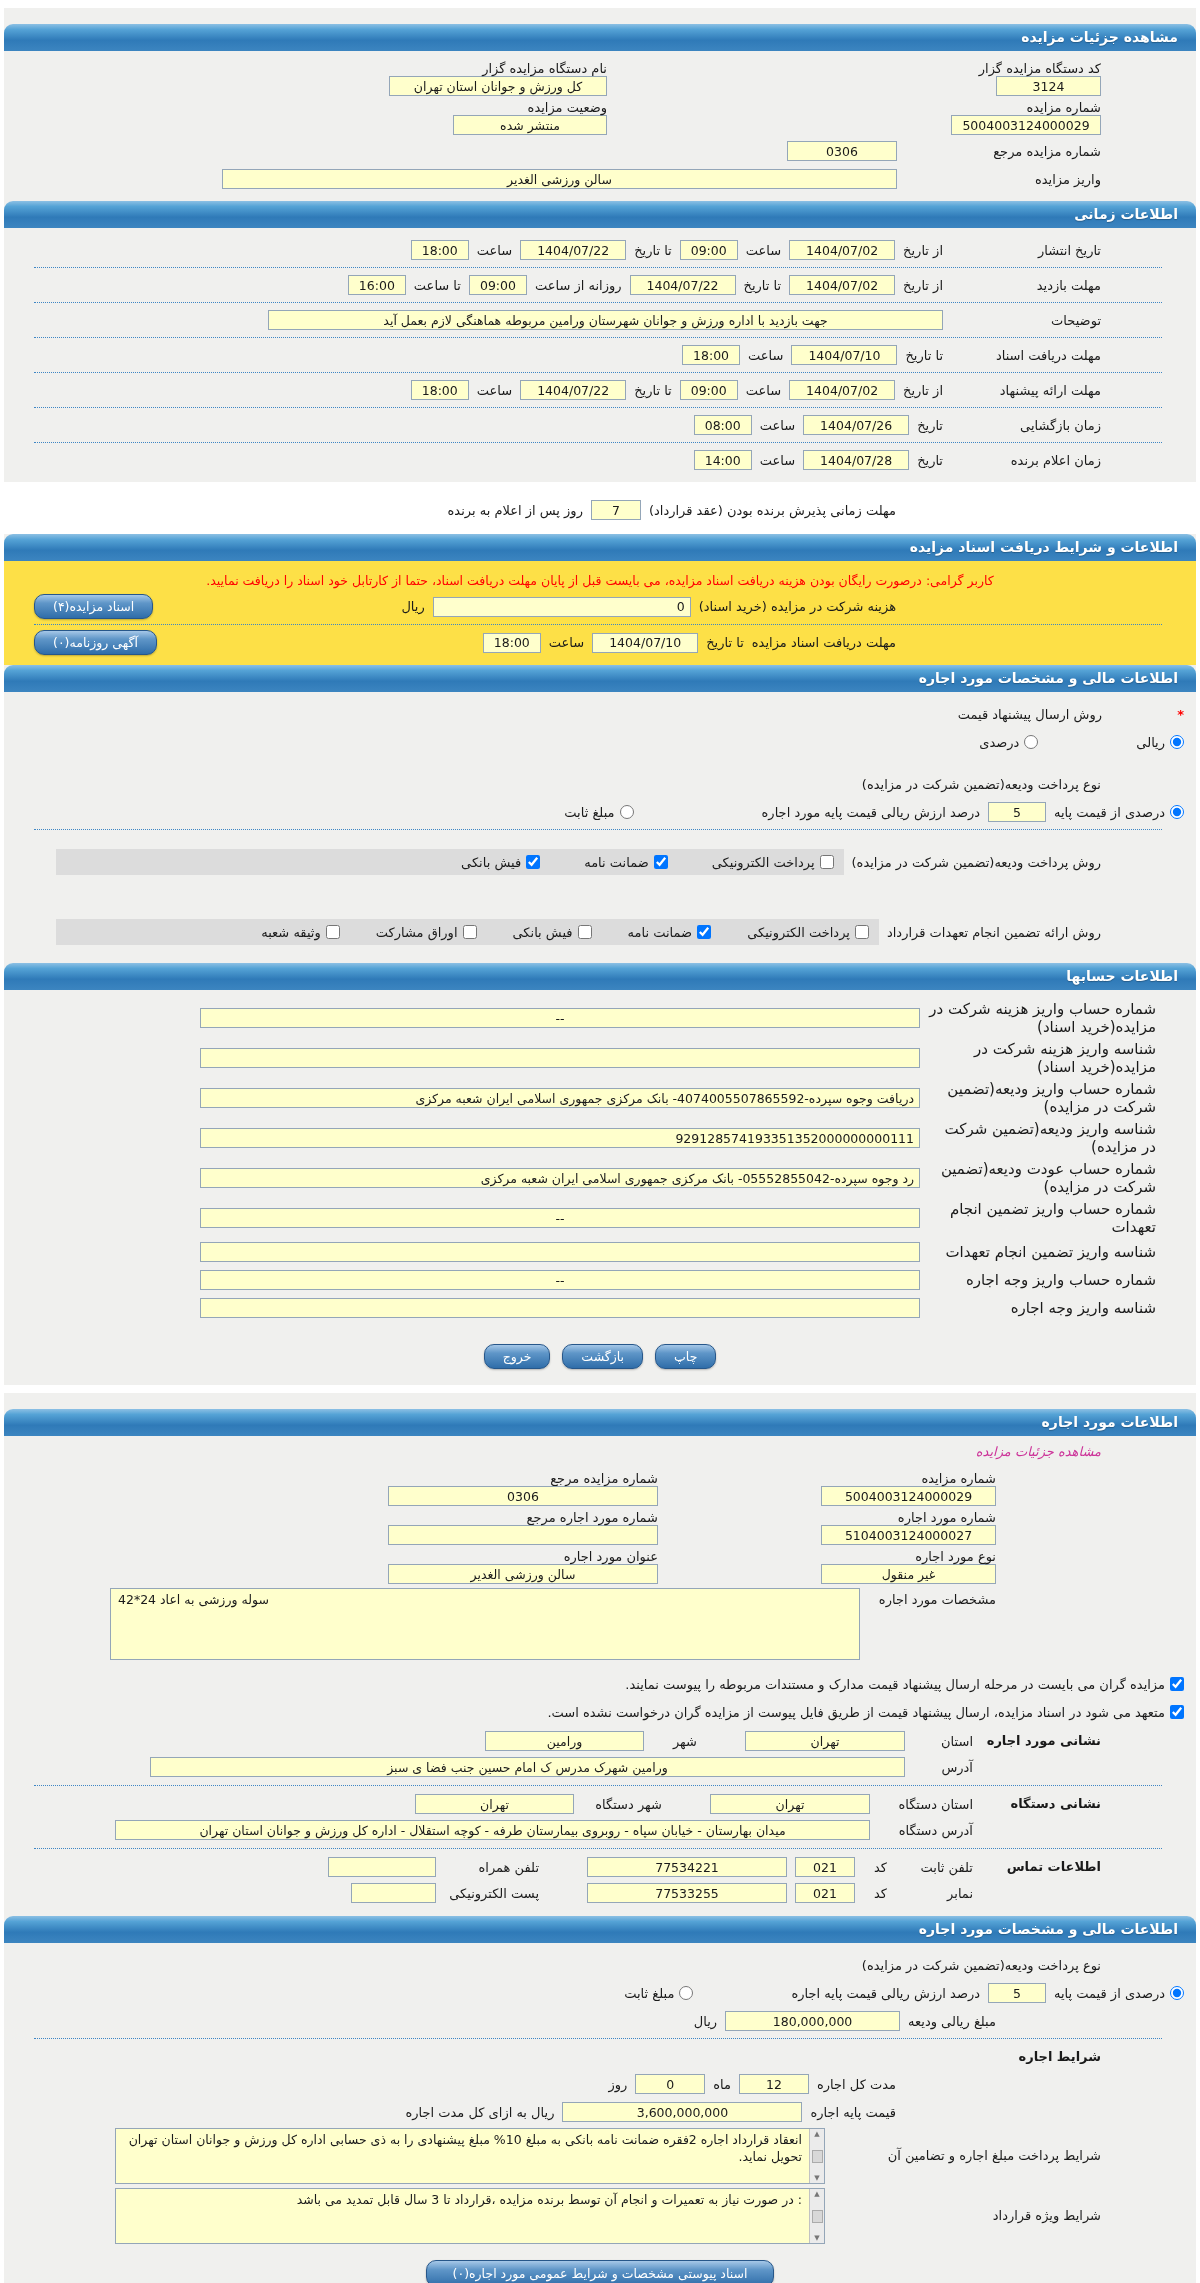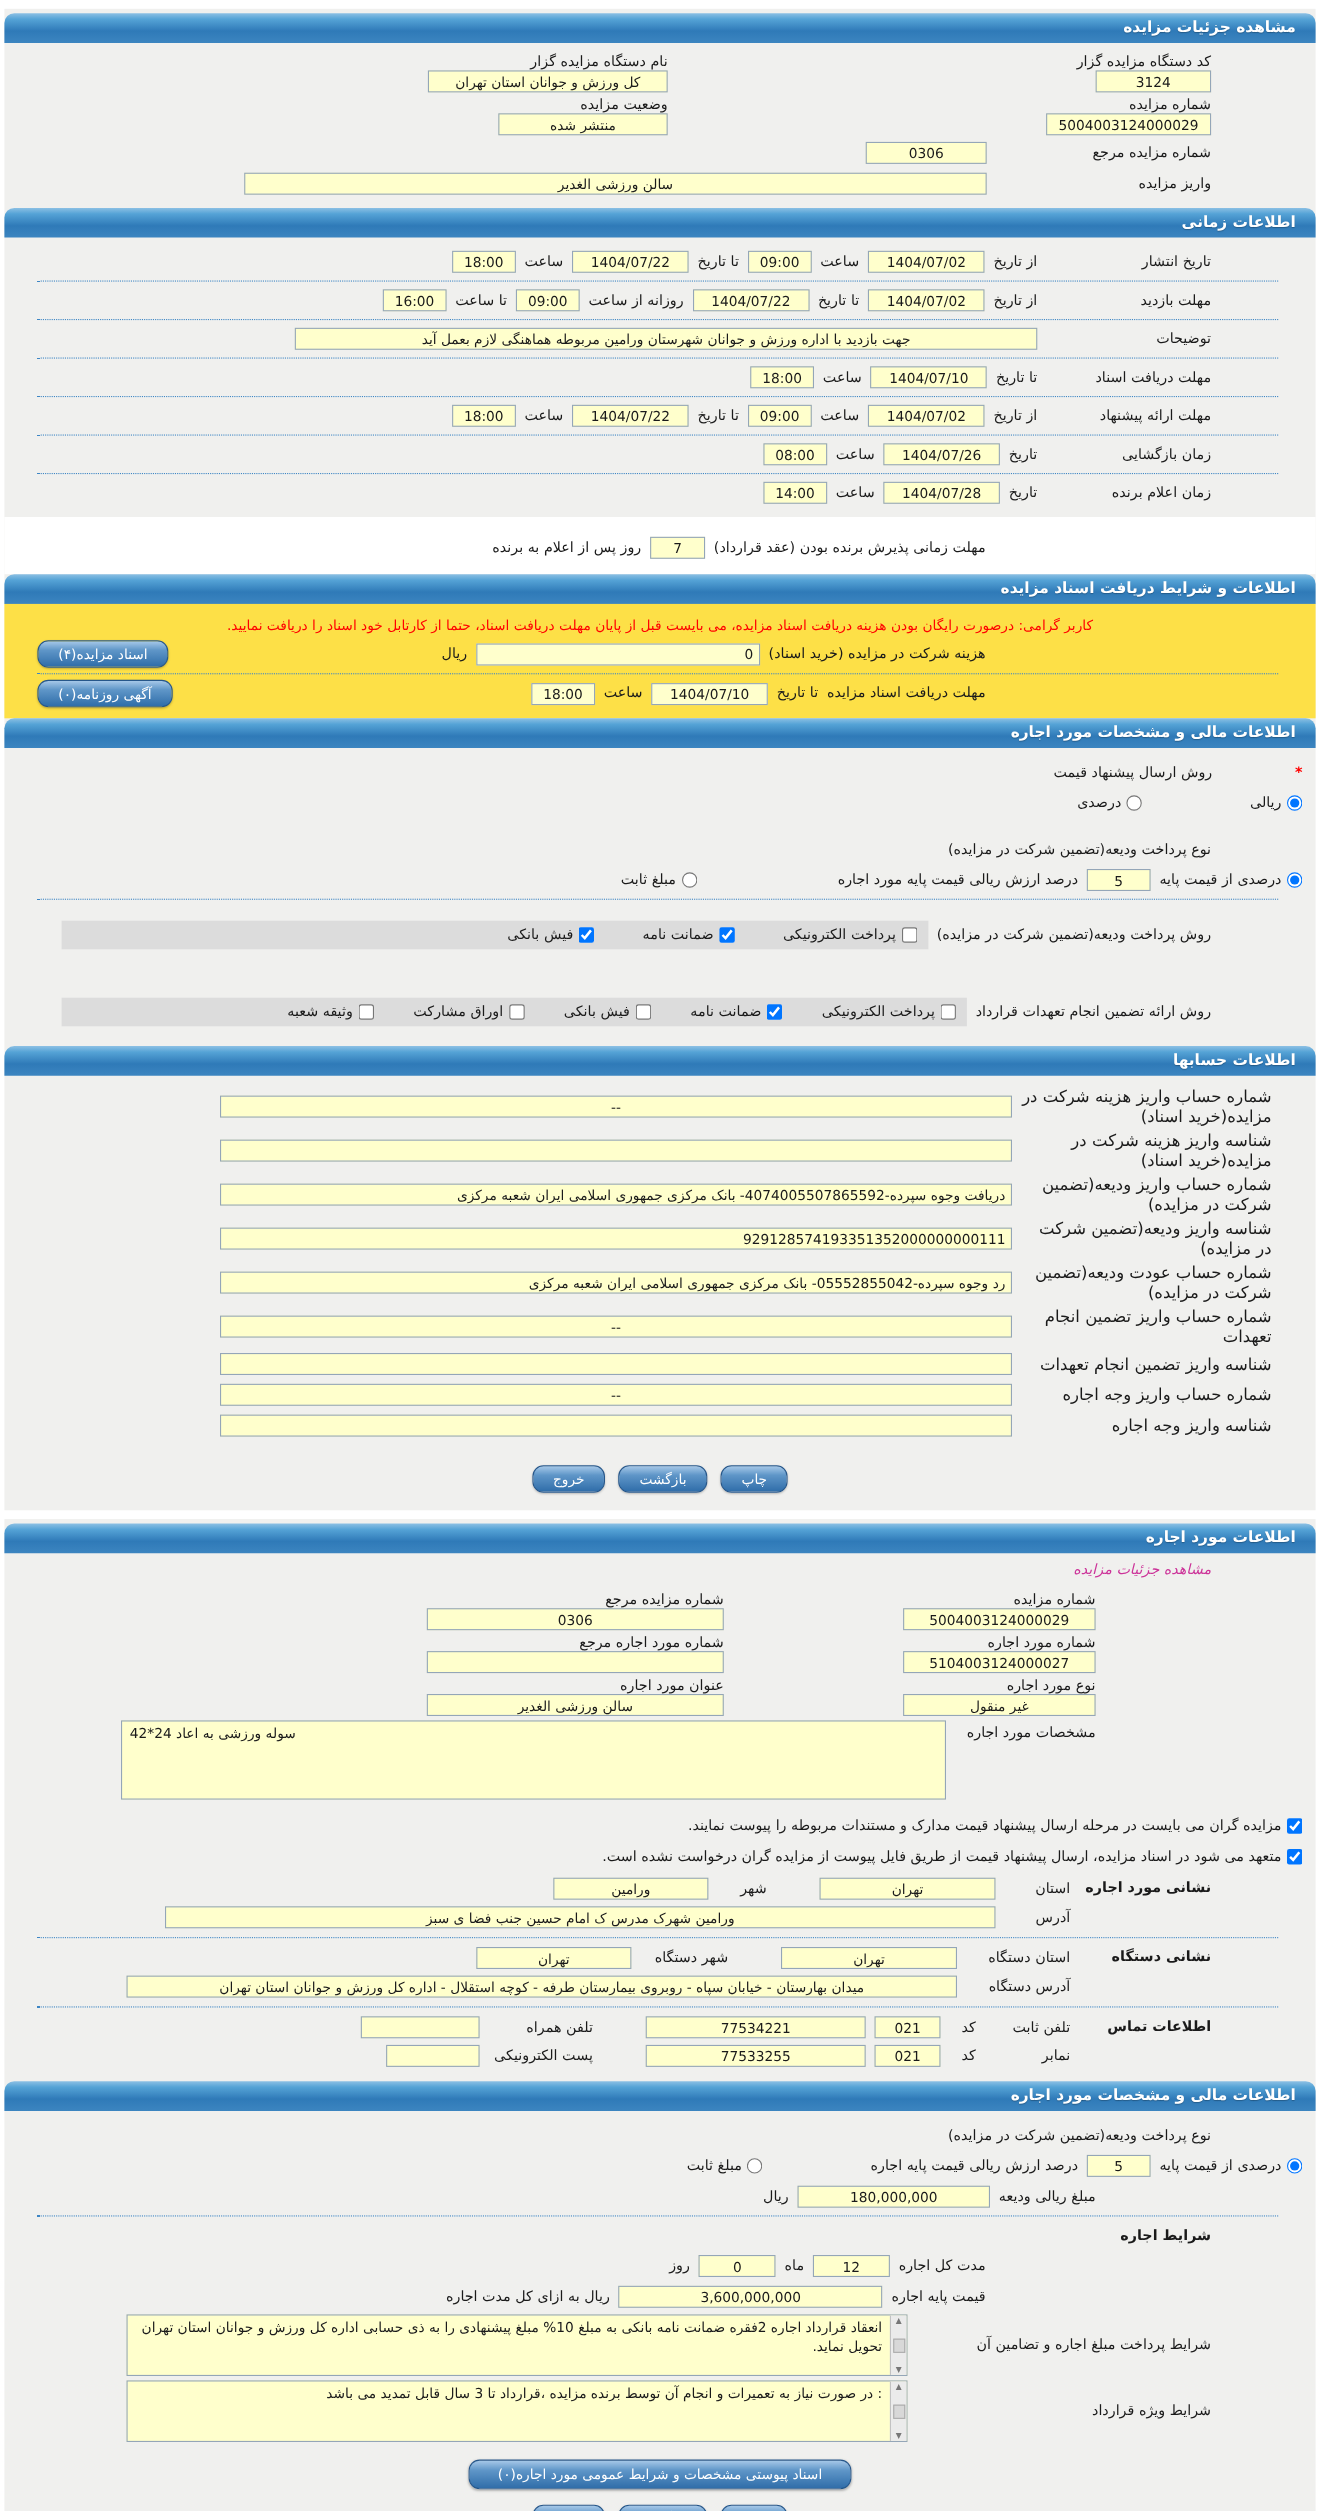--- a/index.html
+++ b/index.html
@@ -1,17 +1,17 @@
 <!DOCTYPE html>
 <html lang="fa" dir="rtl"><head>
 <meta charset="utf-8">
 <style>
   *{margin:0;padding:0;box-sizing:border-box}
   body{width:1200px;background:#ffffff;font-family:"DejaVu Sans","Liberation Sans",sans-serif;font-size:13px;color:#1a1a1a;direction:rtl}
-  .panel{background:#f0f0ee;margin:8px 4px 0;padding:4px 0 12px}
+  .panel{background:#f0f0ee;margin:8px 4px 0;padding:16px 0 12px}
   .hdr{background:linear-gradient(180deg,#8cc0e4 0%,#55a3d6 20%,#2f7ab8 60%,#3c85c0 100%);color:#fff;font-weight:bold;font-size:14px;padding:5px 18px 6px;border-radius:9px 9px 0 0;text-shadow:0 1px 1px rgba(0,0,0,.25)}
   .sec{padding:8px 0}
   .sec.white{background:#fde047;padding:8px 0}
   .whiteband{background:#ffffff;padding:14px 0 10px}
   .row{display:flex;align-items:center;gap:8px;min-height:28px;padding:2px 95px 2px 30px}
   .row.pr12{padding-right:12px}
   .row.pr200{padding-right:200px}
   .row.pr300{padding-right:300px}
   .row.pr40{padding-right:40px}
   .lbl{white-space:nowrap}
@@ -20,21 +20,21 @@
   .tlbl{width:150px}
   .l2a{width:128px;white-space:nowrap}
   .l2b{width:152px;white-space:nowrap}
   .alcl{width:228px;font-size:15px;line-height:1.2;white-space:normal}
   .ltl{width:268px;white-space:normal;line-height:1.2}
   .slbl{white-space:nowrap}
   .fld{background:#ffffcc;border:1px solid #94a6b8;height:20px;padding:0 5px;font-size:12.5px;display:flex;align-items:center;justify-content:center;white-space:nowrap;overflow:hidden}
   .fld.start{justify-content:flex-start}
   .f50{width:50px}.f58{width:58px}.f60{width:60px}.f70{width:70px}.f85{width:85px}
   .f105{width:105px}.f106{width:106px}.f108{width:108px}.f110{width:110px}
-  .f145{width:154px}.f150{width:150px}.f160{width:160px}.f165{width:141px}
+  .f145{width:154px}.f150{width:150px}.f160{width:160px}.f165{width:159px}
   .f175{width:175px}.f200{width:200px}.f218{width:218px}.f240{width:240px}
   .f258{width:258px}.f270{width:270px}.f675{width:675px}.f720{width:720px}
   .f750{width:750px}.f755{width:755px}
   .area{background:#ffffcc;border:1px solid #94a6b8;display:flex;align-items:stretch;font-size:12.5px}
   .area .atext{flex:1;padding:3px 7px;white-space:pre-wrap;line-height:1.35}
   .area .atext.left{text-align:left}
   .h66{height:72px}.h56{height:56px}
   .sbar{width:15px;background:#ebebeb;border-left:1px solid #c2c2c2;display:flex;flex-direction:column;justify-content:space-between;align-items:center;color:#777;font-size:7px;padding:1px 0}
   .sthumb{width:11px;height:13px;background:#d8d8d8;border:1px solid #ababab}
   .dots{border-top:1px dotted #3e86c4;margin:3px 34px 3px 30px}

